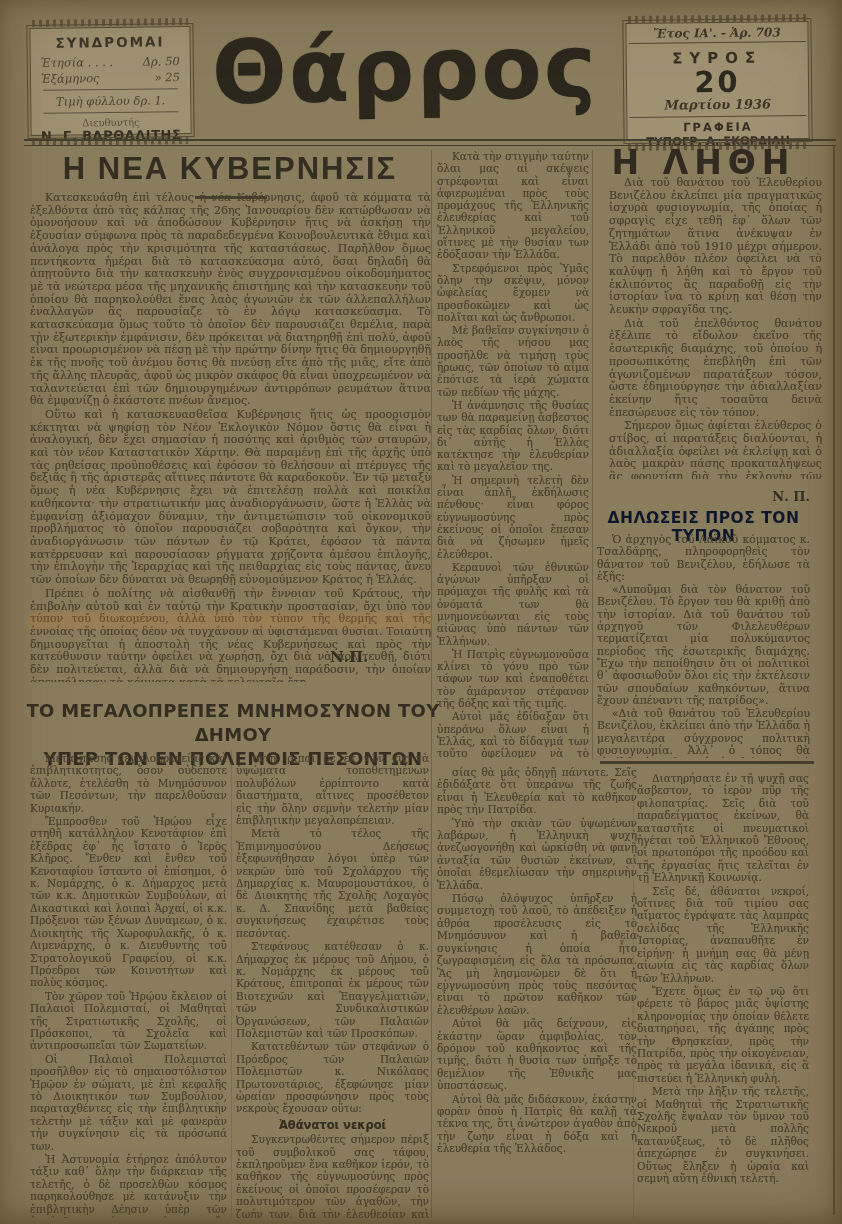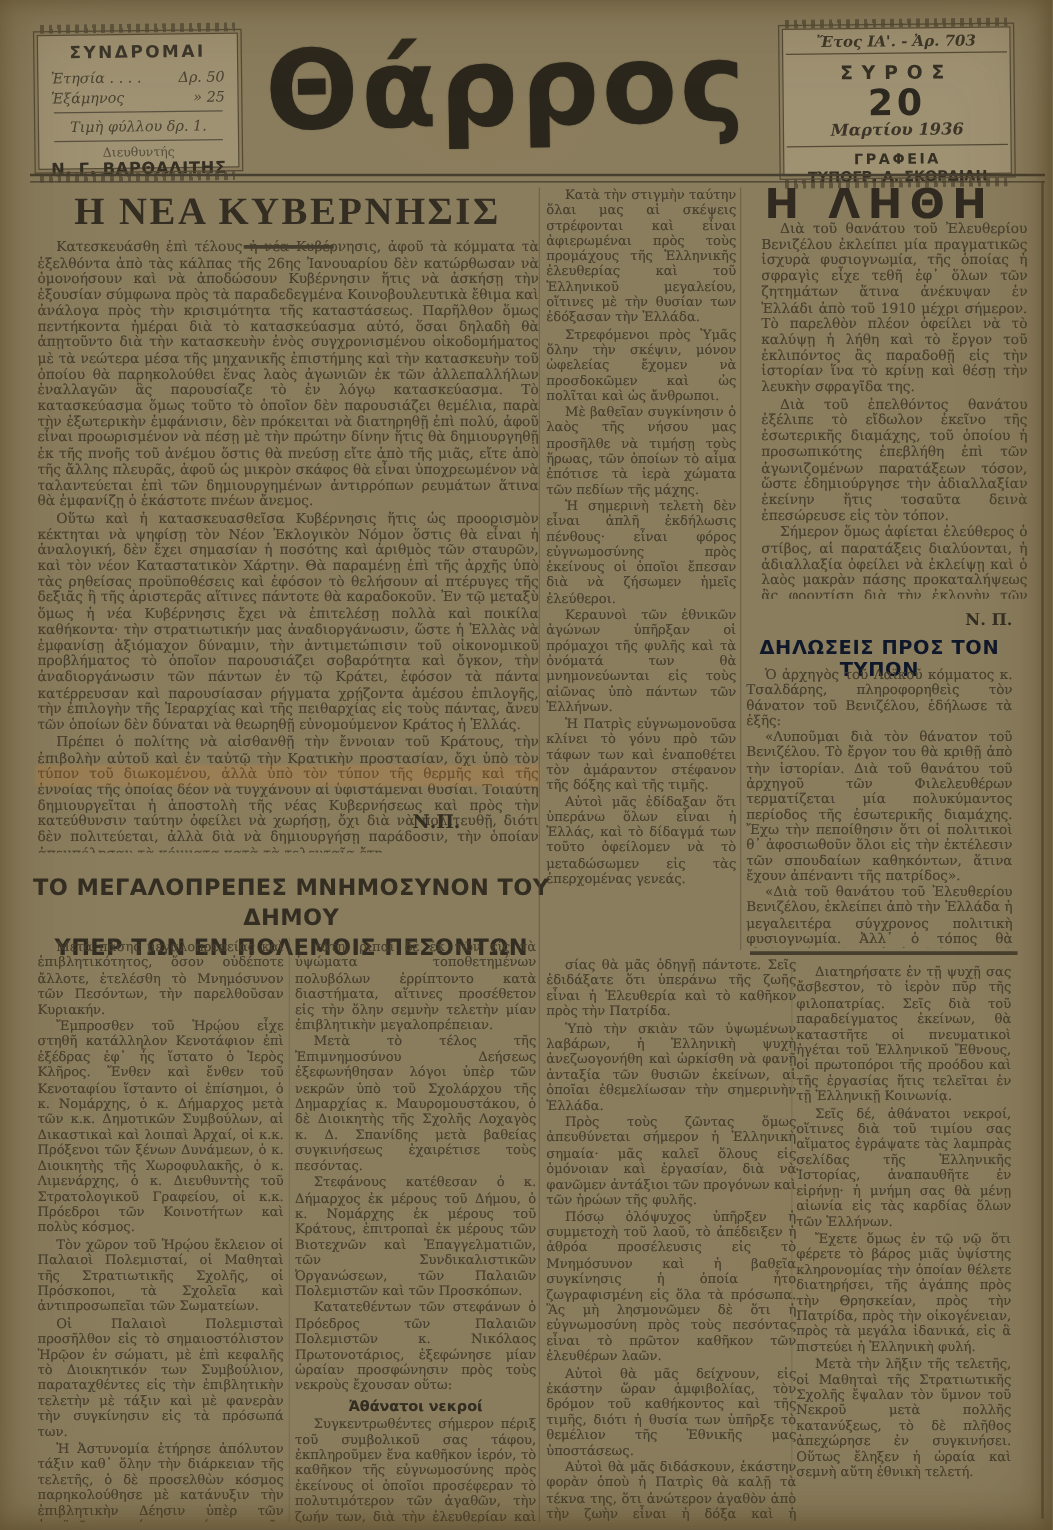--- a/index.html
+++ b/index.html
@@ -39,21 +39,21 @@
   .issue-line{font-size:12px;font-style:italic;font-weight:bold;color:#3c3528;border-bottom:1px solid #544a36;padding-bottom:2px;margin:0 2px;}
   .city{font-family:"DejaVu Sans",sans-serif;font-weight:bold;font-size:15px;letter-spacing:7px;color:#352f24;margin-top:6px;}
   .day{font-family:"DejaVu Sans",sans-serif;font-weight:bold;font-size:29px;line-height:30px;color:#2e2920;letter-spacing:3px;}
   .monthyear{font-size:13px;font-weight:bold;font-style:italic;color:#3c3528;border-bottom:1px solid #544a36;padding-bottom:4px;margin:0 2px;}
   .office-label{font-family:"DejaVu Sans",sans-serif;font-weight:bold;font-size:11.5px;letter-spacing:2px;color:#352f24;margin-top:3px;}
   .office-name{font-family:"DejaVu Sans",sans-serif;font-weight:bold;font-size:11.5px;color:#352f24;}
 
   .header-rule{position:absolute;left:24px;top:139px;width:812px;height:4px;border-top:2px solid #463e2e;border-bottom:1px solid #463e2e;}
 
   .headline-1{position:absolute;left:30px;top:151px;width:400px;text-align:center;
-    font-family:Liberation Serif, serif;font-weight:bold;font-size:31px;letter-spacing:2px;color:#332d22;}
+    font-family:Liberation Sans, sans-serif;font-weight:bold;font-size:31px;letter-spacing:2px;color:#332d22;}
   .headline-dash{position:absolute;left:195px;top:196px;width:72px;height:3px;background:#463e2e;}
   .headline-lithi{position:absolute;left:597px;top:143px;width:213px;text-align:center;
     font-family:"DejaVu Sans",sans-serif;font-weight:bold;font-size:33px;letter-spacing:6px;color:#302a20;}
   .headline-decl{position:absolute;left:597px;top:509px;width:213px;text-align:center;
     font-family:"DejaVu Sans",sans-serif;font-weight:bold;font-size:15.5px;letter-spacing:.5px;color:#0f172a;}
   .headline-mem{position:absolute;left:20px;top:699px;width:426px;text-align:center;
     font-family:"DejaVu Sans",sans-serif;font-weight:bold;font-size:18px;line-height:24px;letter-spacing:.3px;color:#332d22;}
 
   .body-text{position:absolute;overflow:hidden;text-align:justify;color:#48402f;
     text-shadow:0 0 .5px rgba(72,64,47,.55);}
@@ -133,20 +133,21 @@
       <p>Οὕτω καὶ ἡ κατασκευασθεῖσα Κυβέρνησις ἥτις ὡς προορισμὸν κέκτηται νὰ ψηφίσῃ τὸν Νέον Ἐκλογικὸν Νόμον ὅστις θὰ εἶναι ἡ ἀναλογική, δὲν ἔχει σημασίαν ἡ ποσότης καὶ ἀριθμὸς τῶν σταυρῶν, καὶ τὸν νέον Καταστατικὸν Χάρτην. Θὰ παραμένῃ ἐπὶ τῆς ἀρχῆς ὑπὸ τὰς ρηθείσας προϋποθέσεις καὶ ἐφόσον τὸ θελήσουν αἱ πτέρυγες τῆς δεξιᾶς ἢ τῆς ἀριστερᾶς αἵτινες πάντοτε θὰ καραδοκοῦν. Ἐν τῷ μεταξὺ ὅμως ἡ νέα Κυβέρνησις ἔχει νὰ ἐπιτελέσῃ πολλὰ καὶ ποικίλα καθήκοντα· τὴν στρατιωτικήν μας ἀναδιοργάνωσιν, ὥστε ἡ Ἑλλὰς νὰ ἐμφανίσῃ ἀξιόμαχον δύναμιν, τὴν ἀντιμετώπισιν τοῦ οἰκονομικοῦ προβλήματος τὸ ὁποῖον παρουσιάζει σοβαρότητα καὶ ὄγκον, τὴν ἀναδιοργάνωσιν τῶν πάντων ἐν τῷ Κράτει, ἐφόσον τὰ πάντα κατέρρευσαν καὶ παρουσίασαν ρήγματα χρῄζοντα ἀμέσου ἐπιλογῆς, τὴν ἐπιλογὴν τῆς Ἱεραρχίας καὶ τῆς πειθαρχίας εἰς τοὺς πάντας, ἄνευ τῶν ὁποίων δὲν δύναται νὰ θεωρηθῇ εὐνομούμενον Κράτος ἡ Ἑλλάς.</p>
       <p>Πρέπει ὁ πολίτης νὰ αἰσθανθῇ τὴν ἔννοιαν τοῦ Κράτους, τὴν ἐπιβολὴν αὐτοῦ καὶ ἐν ταὐτῷ τὴν Κρατικὴν προστασίαν, ὄχι ὑπὸ τὸν τύπον τοῦ διωκομένου, ἀλλὰ ὑπὸ τὸν τύπον τῆς θερμῆς καὶ τῆς ἐννοίας τῆς ὁποίας δέον νὰ τυγχάνουν αἱ ὑφιστάμεναι θυσίαι. Τοιαύτη δημιουργεῖται ἡ ἀποστολὴ τῆς νέας Κυβερνήσεως καὶ πρὸς τὴν κατεύθυνσιν ταύτην ὀφείλει νὰ χωρήσῃ, ὄχι διὰ νὰ πολιτευθῇ, διότι δὲν πολιτεύεται, ἀλλὰ διὰ νὰ δημιουργήσῃ παράδοσιν, τὴν ὁποίαν ἀπεμπόλησαν τὰ κόμματα κατὰ τὰ τελευταῖα ἔτη.</p>
     </div>
   <div class="sig sig-main">Ν.Π.</div>
   <div class="stain"></div>
 
   <div class="body-text mid-col">
       <p>Κατὰ τὴν στιγμὴν ταύτην ὅλαι μας αἱ σκέψεις στρέφονται καὶ εἶναι ἀφιερωμέναι πρὸς τοὺς προμάχους τῆς Ἑλληνικῆς ἐλευθερίας καὶ τοῦ Ἑλληνικοῦ μεγαλείου, οἵτινες μὲ τὴν θυσίαν των ἐδόξασαν τὴν Ἑλλάδα.</p>
       <p>Στρεφόμενοι πρὸς Ὑμᾶς ὅλην τὴν σκέψιν, μόνον ὠφελείας ἔχομεν νὰ προσδοκῶμεν καὶ ὡς πολῖται καὶ ὡς ἄνθρωποι.</p>
       <p>Μὲ βαθεῖαν συγκίνησιν ὁ λαὸς τῆς νήσου μας προσῆλθε νὰ τιμήσῃ τοὺς ἥρωας, τῶν ὁποίων τὸ αἷμα ἐπότισε τὰ ἱερὰ χώματα τῶν πεδίων τῆς μάχης.</p>
+      <p>Ἡ ἀνάμνησις τῆς θυσίας των θὰ παραμείνῃ ἄσβεστος εἰς τὰς καρδίας ὅλων, διότι δι᾿ αὐτῆς ἡ Ἑλλὰς κατέκτησε τὴν ἐλευθερίαν καὶ τὸ μεγαλεῖον της.</p>
       <p>Ἡ σημερινὴ τελετὴ δὲν εἶναι ἁπλῆ ἐκδήλωσις πένθους· εἶναι φόρος εὐγνωμοσύνης πρὸς ἐκείνους οἱ ὁποῖοι ἔπεσαν διὰ νὰ ζήσωμεν ἡμεῖς ἐλεύθεροι.</p>
       <p>Κεραυνοὶ τῶν ἐθνικῶν ἀγώνων ὑπῆρξαν οἱ πρόμαχοι τῆς φυλῆς καὶ τὰ ὀνόματά των θὰ μνημονεύωνται εἰς τοὺς αἰῶνας ὑπὸ πάντων τῶν Ἑλλήνων.</p>
       <p>Ἡ Πατρὶς εὐγνωμονοῦσα κλίνει τὸ γόνυ πρὸ τῶν τάφων των καὶ ἐναποθέτει τὸν ἀμάραντον στέφανον τῆς δόξης καὶ τῆς τιμῆς.</p>
       <p>Αὐτοὶ μᾶς ἐδίδαξαν ὅτι ὑπεράνω ὅλων εἶναι ἡ Ἑλλάς, καὶ τὸ δίδαγμά των τοῦτο ὀφείλομεν νὰ τὸ μεταδώσωμεν εἰς τὰς ἐπερχομένας γενεάς.</p>
     </div>
 
   <div class="headline-lithi">Η ΛΗΘΗ</div>
   <div class="body-text lithi-body">
       <p>Διὰ τοῦ θανάτου τοῦ Ἐλευθερίου Βενιζέλου ἐκλείπει μία πραγματικῶς ἰσχυρὰ φυσιογνωμία, τῆς ὁποίας ἡ σφραγὶς εἶχε τεθῆ ἐφ᾿ ὅλων τῶν ζητημάτων ἅτινα ἀνέκυψαν ἐν Ἑλλάδι ἀπὸ τοῦ 1910 μέχρι σήμερον. Τὸ παρελθὸν πλέον ὀφείλει νὰ τὸ καλύψῃ ἡ λήθη καὶ τὸ ἔργον τοῦ ἐκλιπόντος ἂς παραδοθῇ εἰς τὴν ἱστορίαν ἵνα τὸ κρίνῃ καὶ θέσῃ τὴν λευκὴν σφραγῖδα της.</p>
       <p>Διὰ τοῦ ἐπελθόντος θανάτου ἐξέλιπε τὸ εἴδωλον ἐκεῖνο τῆς ἐσωτερικῆς διαμάχης, τοῦ ὁποίου ἡ προσωπικότης ἐπεβλήθη ἐπὶ τῶν ἀγωνιζομένων παρατάξεων τόσον, ὥστε ἐδημιούργησε τὴν ἀδιαλλαξίαν ἐκείνην ἥτις τοσαῦτα δεινὰ ἐπεσώρευσε εἰς τὸν τόπον.</p>
@@ -181,21 +182,20 @@
         <p>Κατατεθέντων τῶν στεφάνων ὁ Πρόεδρος τῶν Παλαιῶν Πολεμιστῶν κ. Νικόλαος Πρωτονοτάριος, ἐξεφώνησε μίαν ὡραίαν προσφώνησιν πρὸς τοὺς νεκροὺς ἔχουσαν οὕτω:</p>
       </div>
     <div class="subhead">Ἀθάνατοι νεκροί</div>
     <div>
         <p>Συγκεντρωθέντες σήμερον πέριξ τοῦ συμβολικοῦ σας τάφου, ἐκπληροῦμεν ἕνα καθῆκον ἱερόν, τὸ καθῆκον τῆς εὐγνωμοσύνης πρὸς ἐκείνους οἱ ὁποῖοι προσέφεραν τὸ πολυτιμότερον τῶν ἀγαθῶν, τὴν ζωήν των, διὰ τὴν ἐλευθερίαν καὶ τὸ μεγαλεῖον τῆς Πατρίδος.</p>
       </div>
   </div>
   <div class="body-text mem-col3">
       <p>σίας θὰ μᾶς ὁδηγῇ πάντοτε. Σεῖς ἐδιδάξατε ὅτι ὑπεράνω τῆς ζωῆς εἶναι ἡ Ἐλευθερία καὶ τὸ καθῆκον πρὸς τὴν Πατρίδα.</p>
       <p>Ὑπὸ τὴν σκιὰν τῶν ὑψωμένων λαβάρων, ἡ Ἑλληνικὴ ψυχὴ ἀνεζωογονήθη καὶ ὡρκίσθη νὰ φανῇ ἀνταξία τῶν θυσιῶν ἐκείνων, αἱ ὁποῖαι ἐθεμελίωσαν τὴν σημερινὴν Ἑλλάδα.</p>
-      <p>Πρὸς τοὺς ζῶντας ὅμως ἀπευθύνεται σήμερον ἡ Ἑλληνικὴ σημαία· μᾶς καλεῖ ὅλους εἰς ὁμόνοιαν καὶ ἐργασίαν, διὰ νὰ φανῶμεν ἀντάξιοι τῶν προγόνων καὶ τῶν ἡρώων τῆς φυλῆς.</p>
       <p>Πόσῳ ὁλόψυχος ὑπῆρξεν ἡ συμμετοχὴ τοῦ λαοῦ, τὸ ἀπέδειξεν ἡ ἀθρόα προσέλευσις εἰς τὸ Μνημόσυνον καὶ ἡ βαθεῖα συγκίνησις ἡ ὁποία ἦτο ζωγραφισμένη εἰς ὅλα τὰ πρόσωπα. Ἂς μὴ λησμονῶμεν δὲ ὅτι ἡ εὐγνωμοσύνη πρὸς τοὺς πεσόντας εἶναι τὸ πρῶτον καθῆκον τῶν ἐλευθέρων λαῶν.</p>
       <p>Αὐτοὶ θὰ μᾶς δείχνουν, εἰς ἑκάστην ὥραν ἀμφιβολίας, τὸν δρόμον τοῦ καθήκοντος καὶ τῆς τιμῆς, διότι ἡ θυσία των ὑπῆρξε τὸ θεμέλιον τῆς Ἐθνικῆς μας ὑποστάσεως.</p>
       <p>Αὐτοὶ θὰ μᾶς διδάσκουν, ἑκάστην φορὰν ὁποὺ ἡ Πατρὶς θὰ καλῇ τὰ τέκνα της, ὅτι ἀνώτερον ἀγαθὸν ἀπὸ τὴν ζωὴν εἶναι ἡ δόξα καὶ ἡ ἐλευθερία τῆς Ἑλλάδος.</p>
     </div>
   <div class="body-text mem-col4">
       <p>Διατηρήσατε ἐν τῇ ψυχῇ σας ἄσβεστον, τὸ ἱερὸν πῦρ τῆς φιλοπατρίας. Σεῖς διὰ τοῦ παραδείγματος ἐκείνων, θὰ καταστῆτε οἱ πνευματικοὶ ἡγέται τοῦ Ἑλληνικοῦ Ἔθνους, οἱ πρωτοπόροι τῆς προόδου καὶ τῆς ἐργασίας ἥτις τελεῖται ἐν τῇ Ἑλληνικῇ Κοινωνίᾳ.</p>
       <p>Σεῖς δέ, ἀθάνατοι νεκροί, οἵτινες διὰ τοῦ τιμίου σας αἵματος ἐγράψατε τὰς λαμπρὰς σελίδας τῆς Ἑλληνικῆς Ἱστορίας, ἀναπαυθῆτε ἐν εἰρήνῃ· ἡ μνήμη σας θὰ μένῃ αἰωνία εἰς τὰς καρδίας ὅλων τῶν Ἑλλήνων.</p>
       <p>Ἔχετε ὅμως ἐν τῷ νῷ ὅτι φέρετε τὸ βάρος μιᾶς ὑψίστης κληρονομίας τὴν ὁποίαν θέλετε διατηρήσει, τῆς ἀγάπης πρὸς τὴν Θρησκείαν, πρὸς τὴν Πατρίδα, πρὸς τὴν οἰκογένειαν, πρὸς τὰ μεγάλα ἰδανικά, εἰς ἃ πιστεύει ἡ Ἑλληνικὴ φυλή.</p>
       <p>Μετὰ τὴν λῆξιν τῆς τελετῆς, οἱ Μαθηταὶ τῆς Στρατιωτικῆς Σχολῆς ἔψαλαν τὸν ὕμνον τοῦ Νεκροῦ μετὰ πολλῆς κατανύξεως, τὸ δὲ πλῆθος ἀπεχώρησε ἐν συγκινήσει. Οὕτως ἔληξεν ἡ ὡραία καὶ σεμνὴ αὕτη ἐθνικὴ τελετή.</p>
     </div>

